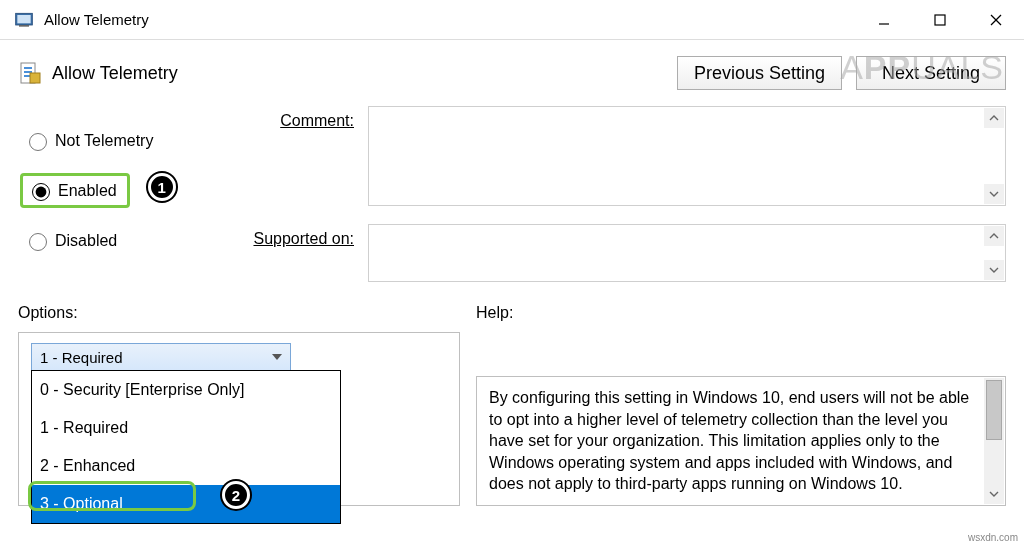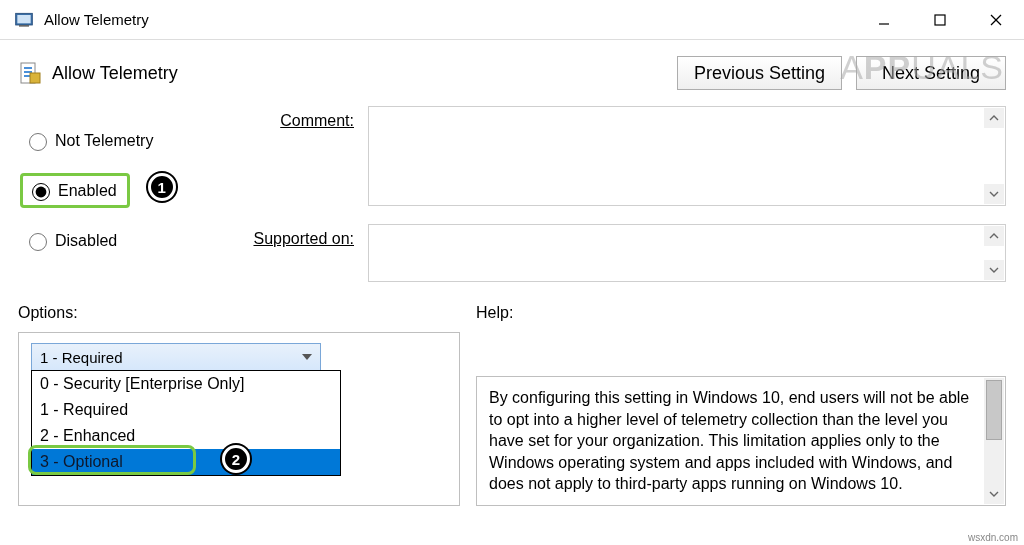--- a/index.html
+++ b/index.html
@@ -40,26 +40,26 @@
 
   
   .lower-labels { display:flex; padding: 22px 18px 4px 18px; font-size: 16px; }
   .lower-labels .lbl-options { width: 458px; }
   .panels { display:flex; padding: 6px 18px 0 18px; gap: 16px; height: 180px; }
   .panel { border: 1px solid #bfbfbf; padding: 10px 12px; position: relative; }
   .panel.options { width: 442px; flex: 0 0 442px; }
   .panel.help { flex: 1; margin-top: 44px; }
 
   
-  .dropdown { position: relative; width: 290px; }
+  .dropdown { position: relative; width: 260px; }
   .dropdown .selected { height: 28px; border: 1px solid #7aa7d8; background: linear-gradient(#e8f1fb,#d6e7fb); display:flex; align-items:center; justify-content:space-between; padding: 0 8px; font-size: 15px; cursor:pointer; }
   .dropdown .chev { width: 0; height: 0; border-left: 5px solid transparent; border-right: 5px solid transparent; border-top: 6px solid #555; }
   .dropdown .list { position:absolute; top: 27px; left: 0; width: 310px; border: 1px solid #000; background: #fff; z-index: 5; }
-  .dropdown .opt { padding: 4px 8px; font-size: 16px; cursor: pointer; }
-  .dropdown .opt.selected-item { background: #0078d7; color: #0f172a; }
+  .dropdown .opt { padding: 10px 8px; font-size: 16px; cursor: pointer; }
+  .dropdown .opt.selected-item { background: #0078d7; color: #ffffff; }
   .dropdown .hl-wrap { position:absolute; left:-4px; top:-4px; pointer-events:none; border: 3px solid #7ac943; border-radius: 8px; height: 30px; width: 168px; }
 
   .help-text { font-size: 16px; line-height: 1.35; padding-right: 22px; }
   .panel.help .scrollbar { position:absolute; right:1px; top:1px; bottom:1px; width:20px; background:#f0f0f0; }
   .panel.help .scrollbar .thumb { position:absolute; left:2px; right:2px; top:2px; height:60px; background:#c8c8c8; border:1px solid #a8a8a8; }
   .panel.help .scrollbar .down-arrow { position:absolute; left:0; right:0; bottom:0; height:20px; display:flex; align-items:center; justify-content:center; }
 
   
   .watermark { position:absolute; right: 20px; top: 48px; font-size: 34px; color: #aaa; letter-spacing: 1px; opacity: 0.55; pointer-events:none; }
   .watermark .pp { font-weight: bold; }

